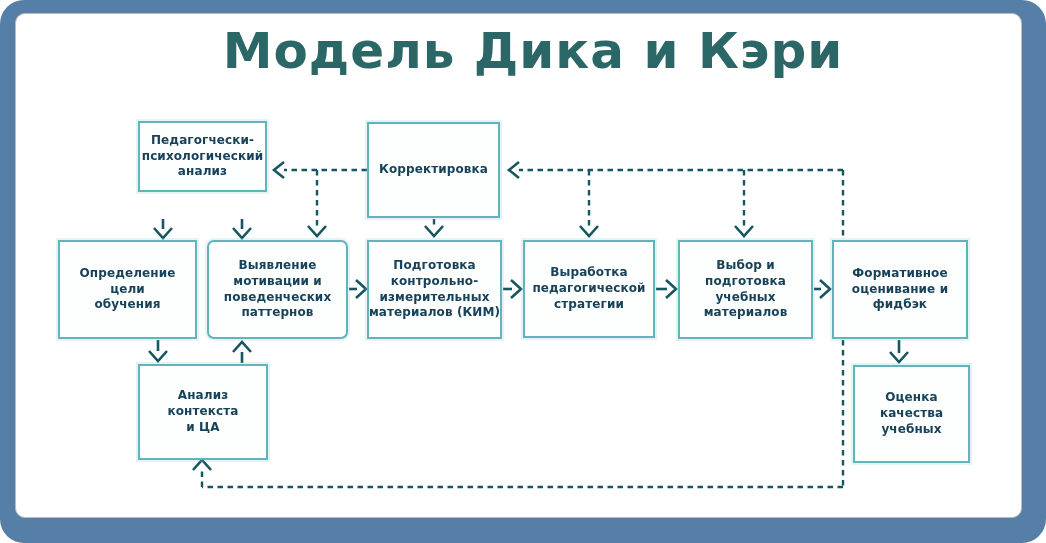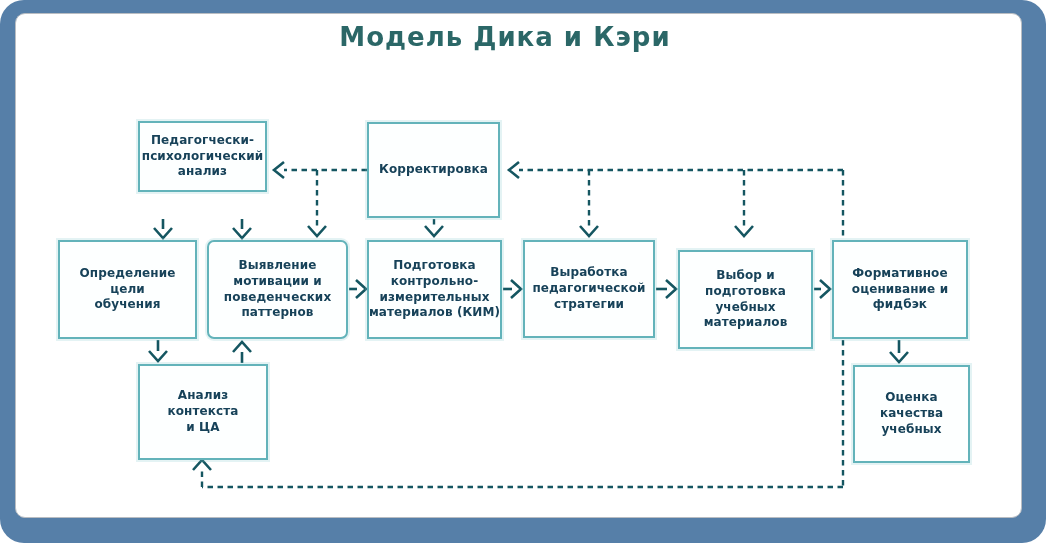--- a/index.html
+++ b/index.html
@@ -26,24 +26,25 @@
     width:1005px;height:503px;
     background:var(--canvas-white);
     border:1px solid #b9bdc2;
     border-radius:10px;
   }
   .title{
     position:absolute;
     left:0;top:22px;width:1010px;
     margin:0;
     text-align:center;
-    font-size:26px;
+    font-size:50px;
     font-weight:bold;
     letter-spacing:1px;
     color:var(--title-text);
+    padding-left:28px;
   }
   .arrows{
     position:absolute;left:0;top:0;
     width:1046px;height:543px;
   }
   .arrows line, .arrows polyline{
     stroke:var(--arrow);
     stroke-width:2.6;
     fill:none;
     stroke-linejoin:miter;
@@ -168,21 +169,21 @@
 мотивации и
 поведенческих
 паттернов</div>
   <div class="box" style="left:367px;top:240px;width:135px;height:99px;">Подготовка
 контрольно-
 измерительных
 материалов (КИМ)</div>
   <div class="box" style="left:523px;top:240px;width:132px;height:98px;">Выработка
 педагогической
 стратегии</div>
-  <div class="box" style="left:678px;top:240px;width:135px;height:99px;margin-top:10px;">Выбор и
+  <div class="box" style="left:678px;top:240px;width:135px;height:99px;">Выбор и
 подготовка
 учебных
 материалов</div>
   <div class="box" style="left:832px;top:240px;width:136px;height:99px;">Формативное
 оценивание и
 фидбэк</div>
 
   <div class="box" style="left:138px;top:364px;width:130px;height:96px;">Анализ
 контекста
 и ЦА</div>

